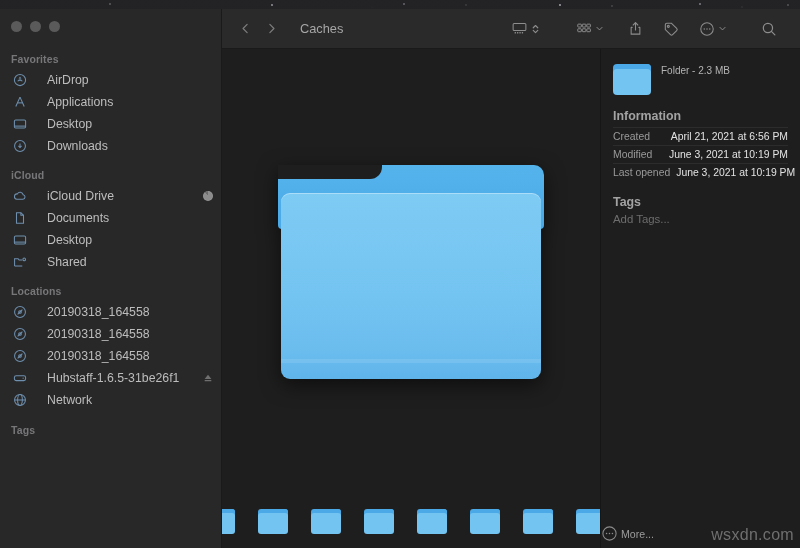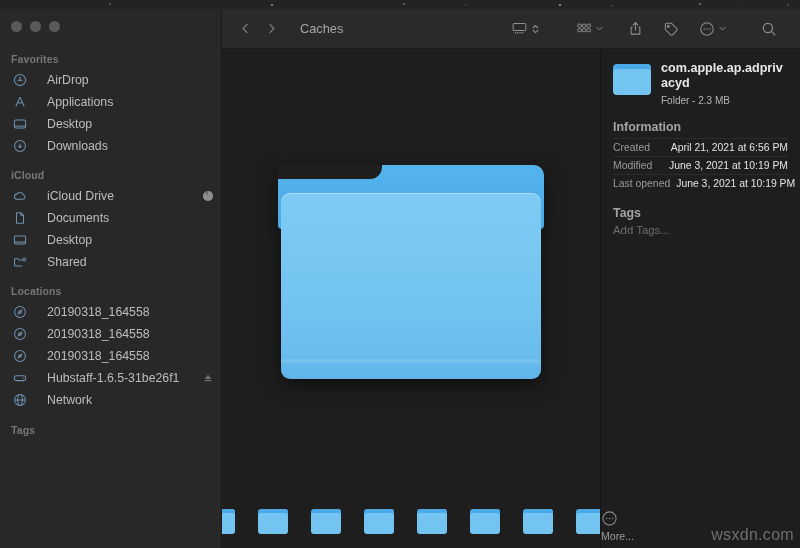--- a/index.html
+++ b/index.html
@@ -154,21 +154,21 @@
     display:flex; justify-content:space-between; align-items:baseline; gap:6px;
     padding:3px 0; border-top:1px solid #2c2c2c; font-size:10.4px;
   }
   .info-row:first-of-type { border-top:none; }
   .info-row .k { color:#9a9a9a; white-space:nowrap; }
   .info-row .v { color:#e2e2e2; white-space:nowrap; }
   #add-tags { font-size:11.4px; color:#6d6d6d; margin-top:2px; }
 
   #more-btn {
     position:absolute; left:0; right:0; bottom:6px;
-    display:flex; flex-direction:column; gap:3px;
+    display:flex; flex-direction:row; align-items:center; gap:3px;
     color:#8d8d8d;
   }
   #more-btn svg { display:block; }
   #more-label { font-size:10.6px; color:#9c9c9c; }
 
   #watermark {
     position:absolute; right:6px; bottom:4px;
     font-size:16px; color:#6f6f6f; letter-spacing:.3px;
   }
 </style>
@@ -529,21 +529,20 @@
   </div>
 
   <div id="info">
     <div id="info-head">
       <div class="info-folder">
         <div class="ifback"></div>
           <div class="ifnotch"></div>
           <div class="iffront"></div>
       </div>
       <div style="min-width:0;">
-        <div id="info-title">com.apple.ap.adprivacyd</div>
         <div id="info-sub">Folder - 2.3 MB</div>
       </div>
     </div>
 
     <div class="section-title">Information</div>
 
     <div class="info-row">
       <span class="k">Created</span>
       <span class="v">April 21, 2021 at 6:56 PM</span>
     </div>

